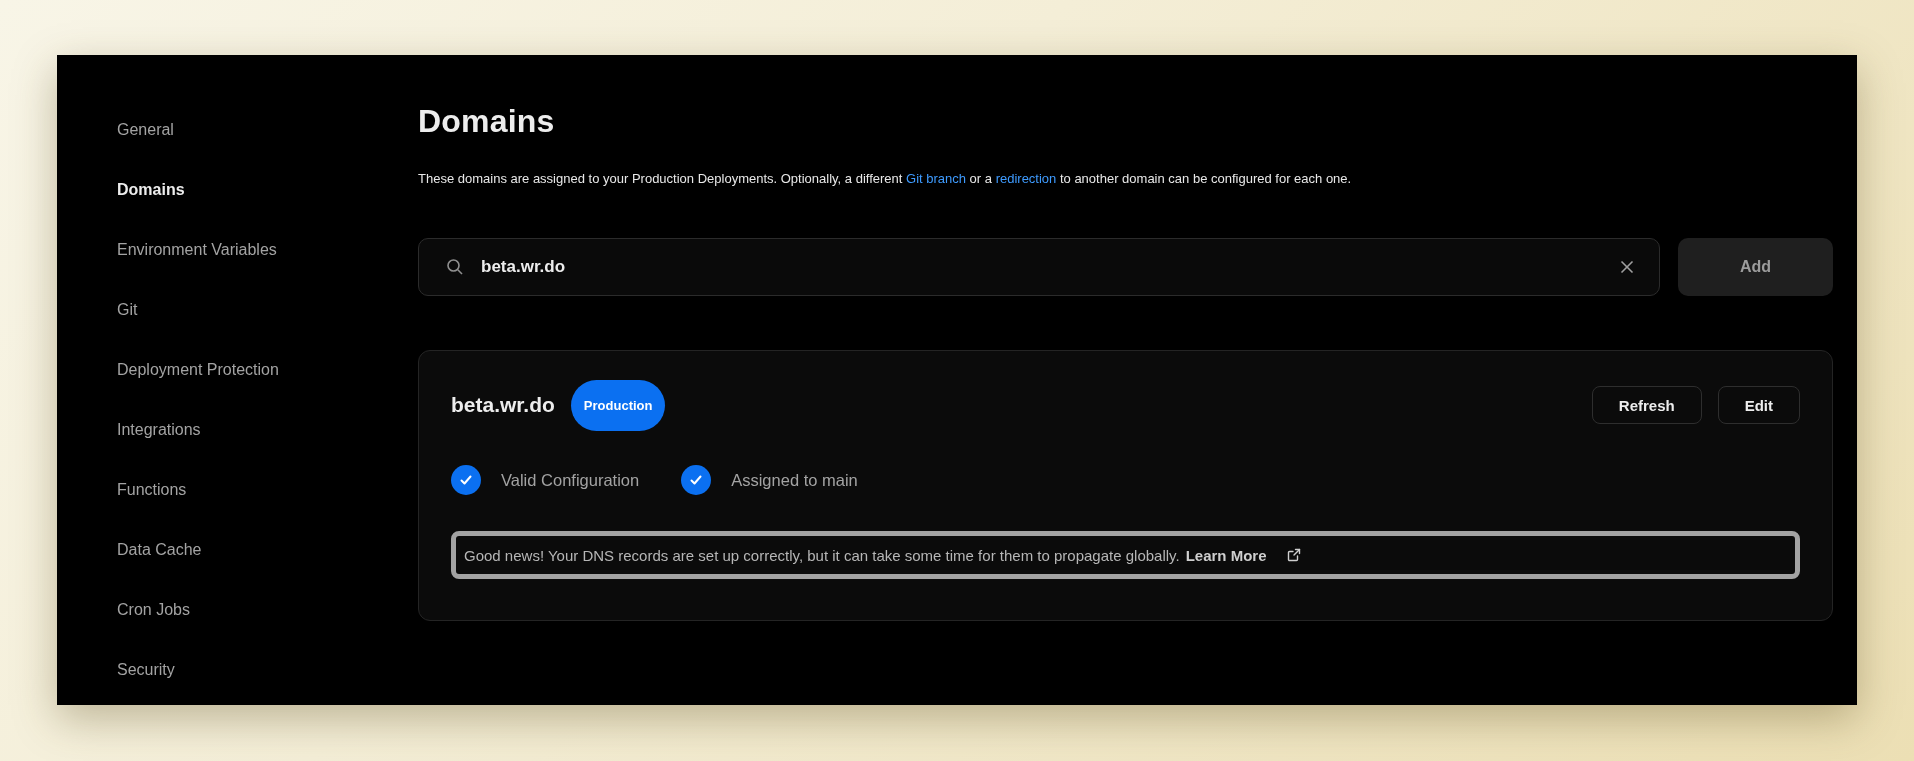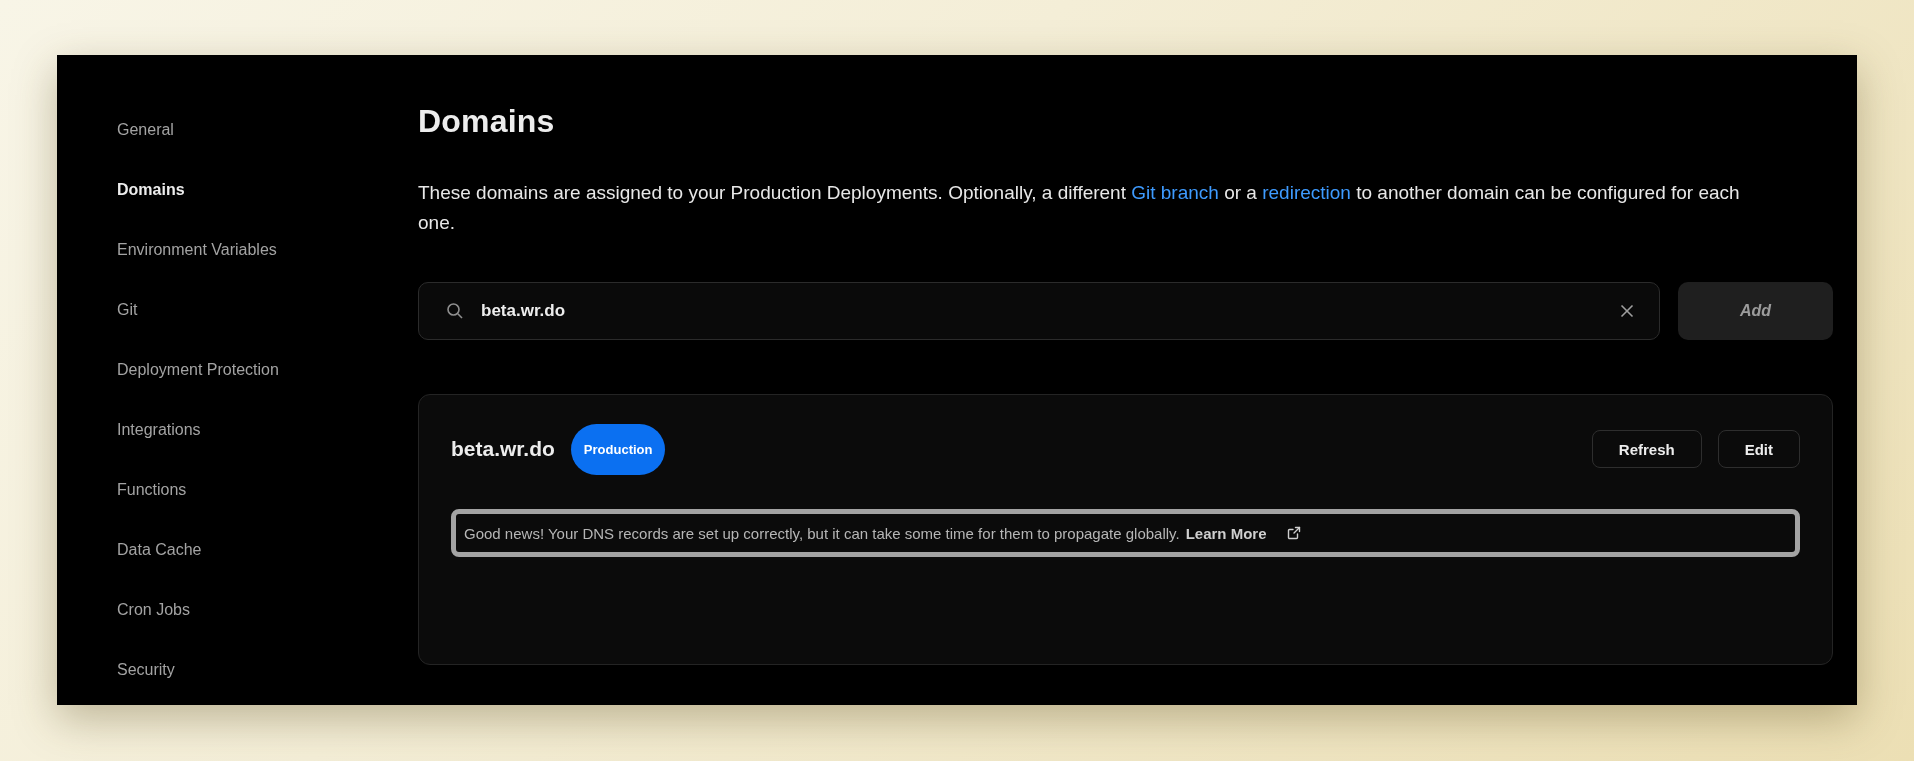--- a/index.html
+++ b/index.html
@@ -16,21 +16,21 @@
   
   .sidebar { position:absolute; left:38px; top:45px; width:300px;margin-left:22px; }
   .side-item {
     height:60px; display:flex; align-items:center;
     font-size:16px; color:#a3a3a3; cursor:pointer;
   }
   .side-item.active { color:#ededed; font-weight:700; }
   
   .main { position:absolute; left:361px; top:0; width:1415px; }
   .page-title { margin-top:48px; font-size:32px; font-weight:700; color:#ededed; letter-spacing:.2px; }
-  .desc { margin-top:38px; font-size:19px; line-height:30px; color:#e8e8e8; max-width:1330px; }
+  .desc { margin-top:24px; font-size:13px; line-height:30px; color:#e8e8e8; max-width:1330px; }
   .desc a { color:#3e9bff; text-decoration:none; cursor:pointer; }
   
   .search-row { margin-top:44px; display:flex; gap:18px; }
   .search-box {
     flex:1; height:58px; background:#0a0a0a; border:1px solid #2b2b2b; border-radius:10px;
     display:flex; align-items:center; padding:0 18px 0 26px;
   }
   .search-box svg.mag { flex:none; }
   .search-input {
     flex:1; background:transparent; border:none; outline:none;
@@ -38,21 +38,20 @@
     font-family:"Liberation Sans", sans-serif;
   }
   .clear-btn {
     flex:none; width:28px; height:28px; display:flex; align-items:center; justify-content:center;
     cursor:pointer; color:#9f9f9f;
   }
   .add-btn {
     width:155px; height:58px; background:#1f1f1f; border:none; border-radius:10px;
     color:#9c9c9c; font-size:16px; font-weight:600; cursor:pointer;
     font-family:"Liberation Sans", sans-serif;
-    font-style:italic;
   }
   
   .card {
     margin-top:54px; height:271px; background:#0b0b0b;
     border:1px solid #242424; border-radius:12px; padding:30px 32px;
   }
   .card-header { height:48px; display:flex; align-items:center; }
   .domain-name { font-size:21px; font-weight:700; color:#ededed; }
   .badge {
     margin-left:16px; background:#0b70f1; color:#fff; font-size:13px; font-weight:600;
@@ -121,20 +120,38 @@
 
     <section class="card">
       <div class="card-header">
         <span class="domain-name">beta.wr.do</span>
         <span class="badge">Production</span>
         <span class="spacer"></span>
         <button class="ghost-btn">Refresh</button>
         <button class="ghost-btn">Edit</button>
       </div>
 
+      <div class="checks">
+        <div class="check-item">
+          <span class="check-circle">
+            <svg width="14" height="14" viewBox="0 0 14 14" fill="none" stroke="#fff" stroke-width="2" stroke-linecap="round" stroke-linejoin="round">
+              <polyline points="2.5,7.5 5.5,10.5 11.5,3.5"></polyline>
+            </svg>
+          </span>
+          <span class="check-label">Valid Configuration</span>
+        </div>
+        <div class="check-item">
+          <span class="check-circle">
+            <svg width="14" height="14" viewBox="0 0 14 14" fill="none" stroke="#fff" stroke-width="2" stroke-linecap="round" stroke-linejoin="round">
+              <polyline points="2.5,7.5 5.5,10.5 11.5,3.5"></polyline>
+            </svg>
+          </span>
+          <span class="check-label">Assigned to main</span>
+        </div>
+      </div>
 
       <div class="notice">
         <span class="notice-text">Good news! Your DNS records are set up correctly, but it can take some time for them to propagate globally.</span>
         <span class="notice-link">
           <span>Learn More</span>
           <svg width="14" height="14" viewBox="0 0 14 14" fill="none" stroke="#cfcfcf" stroke-width="1.4" stroke-linecap="round" stroke-linejoin="round">
             <path d="M10.5 8v3.5a1 1 0 0 1-1 1H2.5a1 1 0 0 1-1-1v-7a1 1 0 0 1 1-1H6"></path>
             <polyline points="8.5,1.5 12.5,1.5 12.5,5.5"></polyline>
             <line x1="12.5" y1="1.5" x2="7" y2="7"></line>
           </svg>

